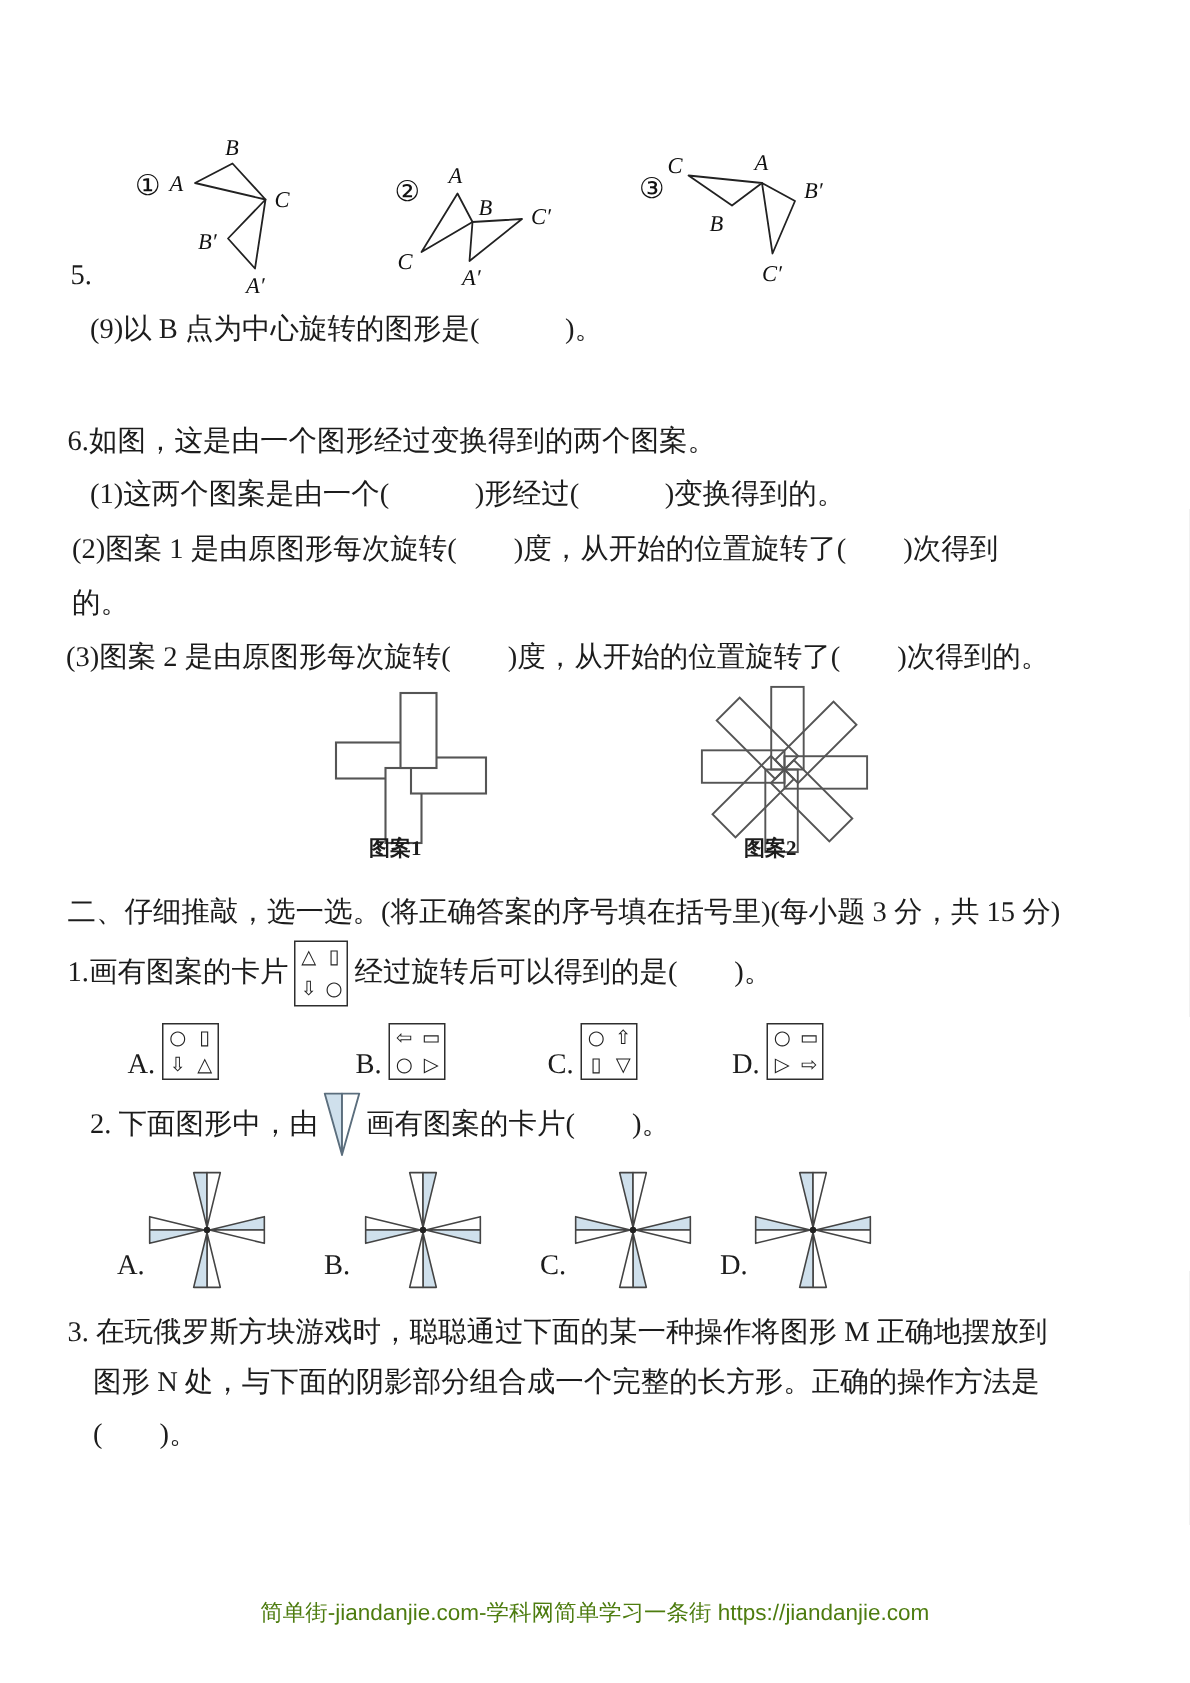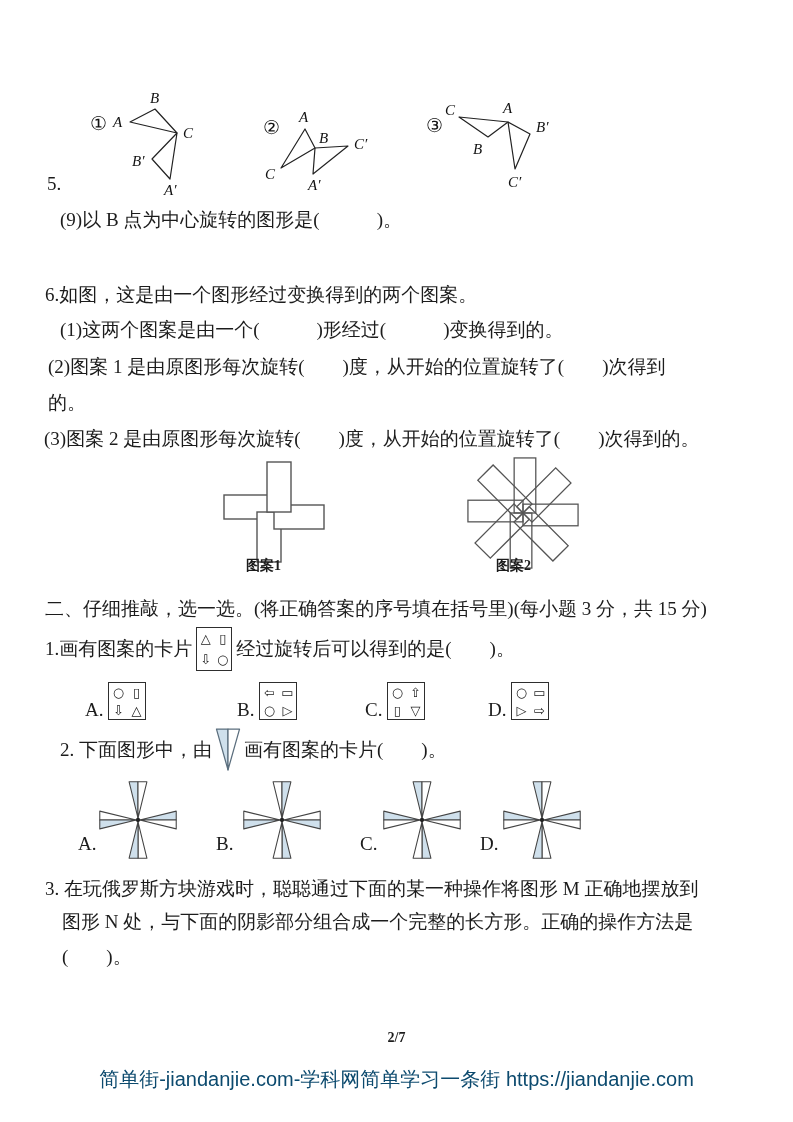--- a/index.html
+++ b/index.html
@@ -19,21 +19,21 @@
     border:1.6px solid #2e2e2e;background:#fff;color:#222;
     font-family:"DejaVu Sans",sans-serif;
   }
   .gcard.main{width:34px;height:42px;font-size:13px;margin:0 4px;}
   .gcard.opt{width:36px;height:36px;font-size:13px;margin-left:5px;}
   .optgroup{position:absolute;display:flex;align-items:flex-end;}
   .optgroup .olabel{font-size:19px;line-height:20px;}
   .pin-label{position:absolute;font-size:19px;}
   .caption{position:absolute;font-size:14px;font-weight:600;}
   .footer-page{position:absolute;left:0;width:100%;text-align:center;font-size:14px;font-weight:600;}
-  .footer-link{position:absolute;left:0;width:100%;text-align:center;font-size:20px;color:#0c4a6e;
+  .footer-link{position:absolute;left:0;width:100%;text-align:center;font-size:15px;color:#4d7c0f;
     font-family:"Liberation Sans","DejaVu Sans",sans-serif;}
   .pinwheel polygon{stroke:#444;stroke-width:1.2;stroke-linejoin:round;}
   .petal polygon{stroke:#5b6e7d;stroke-width:1.2;stroke-linejoin:round;}
 </style>
 </head>
 <body>
 
 <div class="page">
 
   <svg class="tri-fig" style="left:82px;top:86px" width="130" height="115" viewBox="0 0 130 115">
@@ -208,16 +208,15 @@
 
   <div class="pin-label" style="left:78px;top:833px">A.</div>
   <div class="pin-label" style="left:216px;top:833px">B.</div>
   <div class="pin-label" style="left:360px;top:833px">C.</div>
   <div class="pin-label" style="left:480px;top:833px">D.</div>
 
   <div class="line" style="left:45px;top:877px">3. 在玩俄罗斯方块游戏时，聪聪通过下面的某一种操作将图形 M 正确地摆放到</div>
   <div class="line" style="left:62px;top:910px">图形 N 处，与下面的阴影部分组合成一个完整的长方形。正确的操作方法是</div>
   <div class="line" style="left:62px;top:945px">(　　)。</div>
 
-  <div class="footer-page" style="top:1030px">2/7</div>
   <div class="footer-link" style="top:1066px">简单街-jiandanjie.com-学科网简单学习一条街 https://jiandanjie.com</div>
 
 </div>
 
 </body></html>

